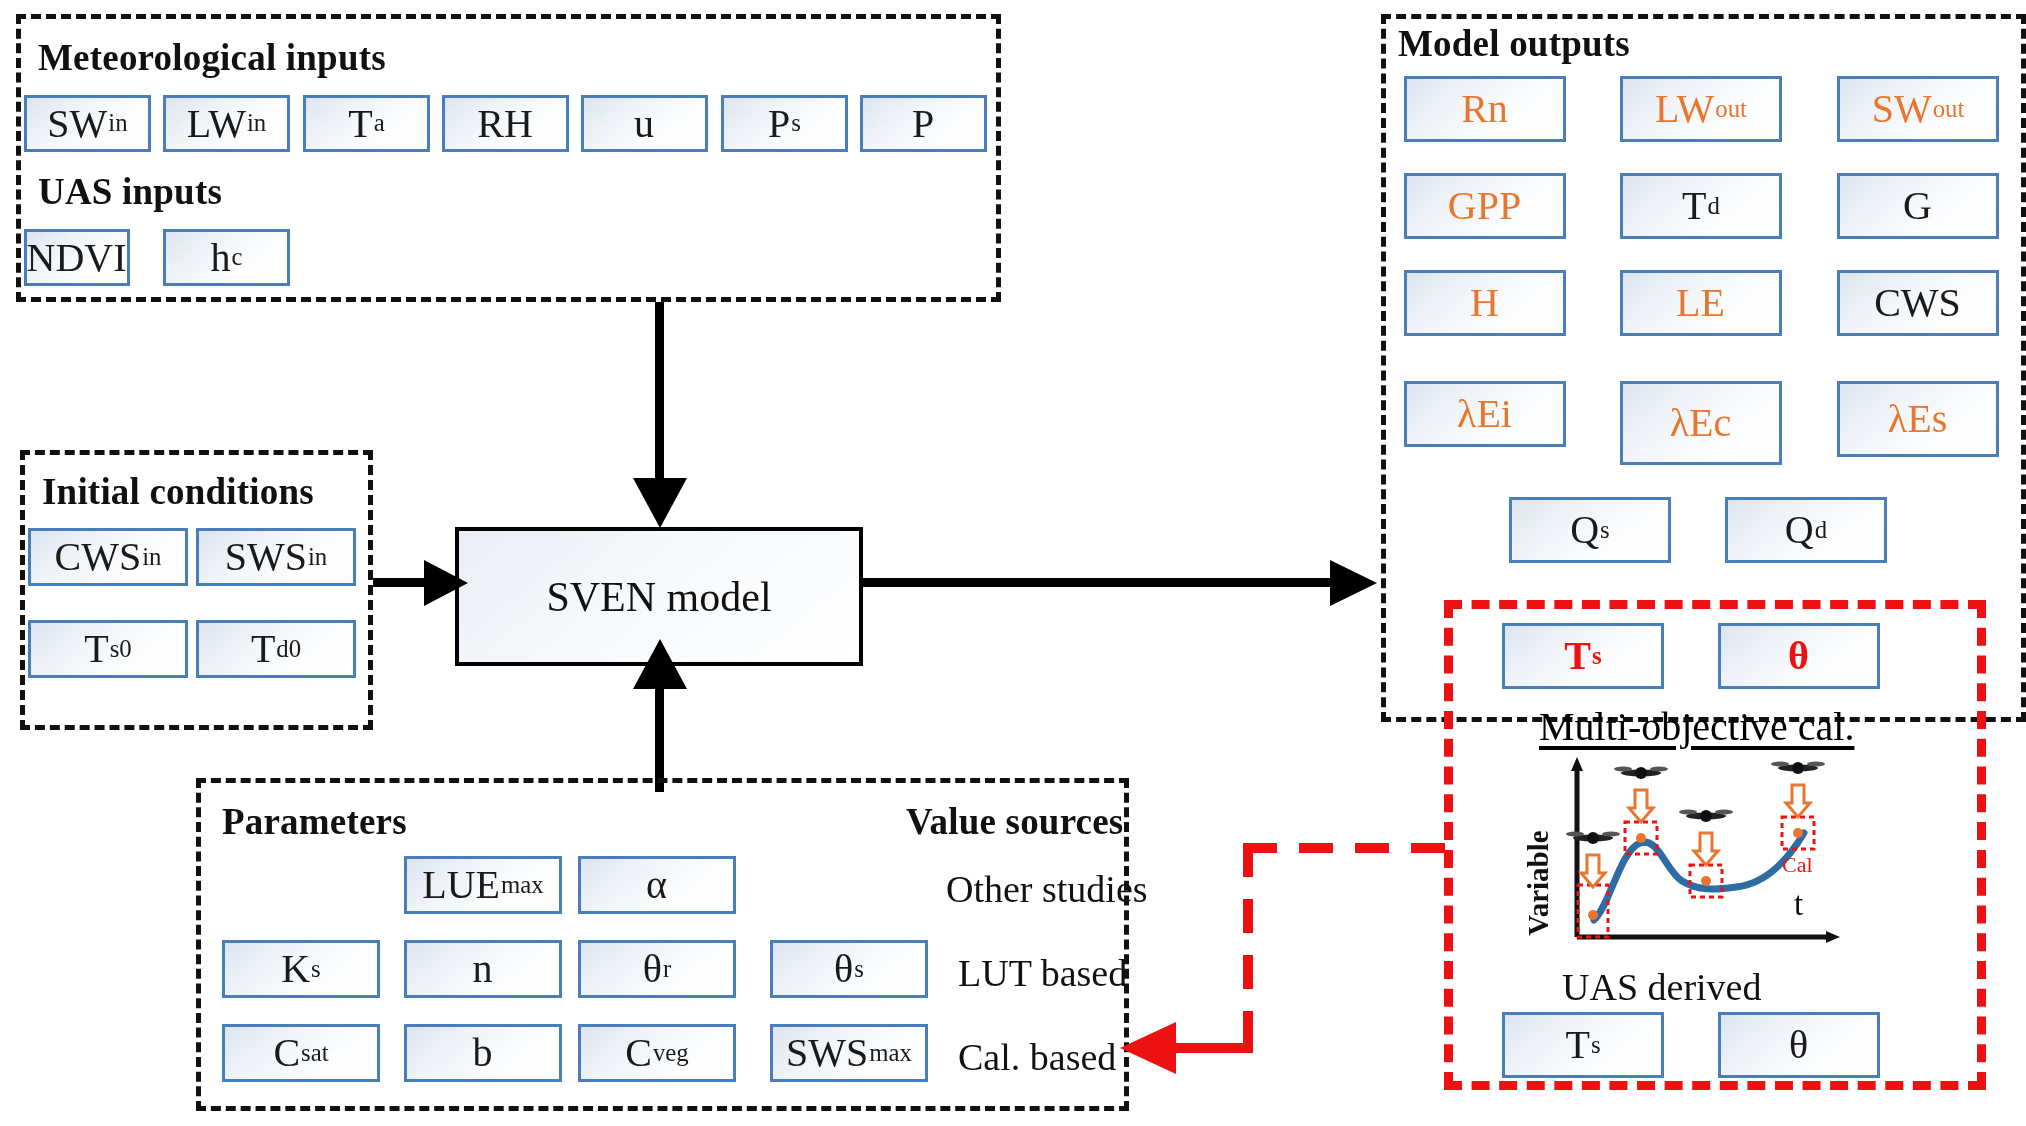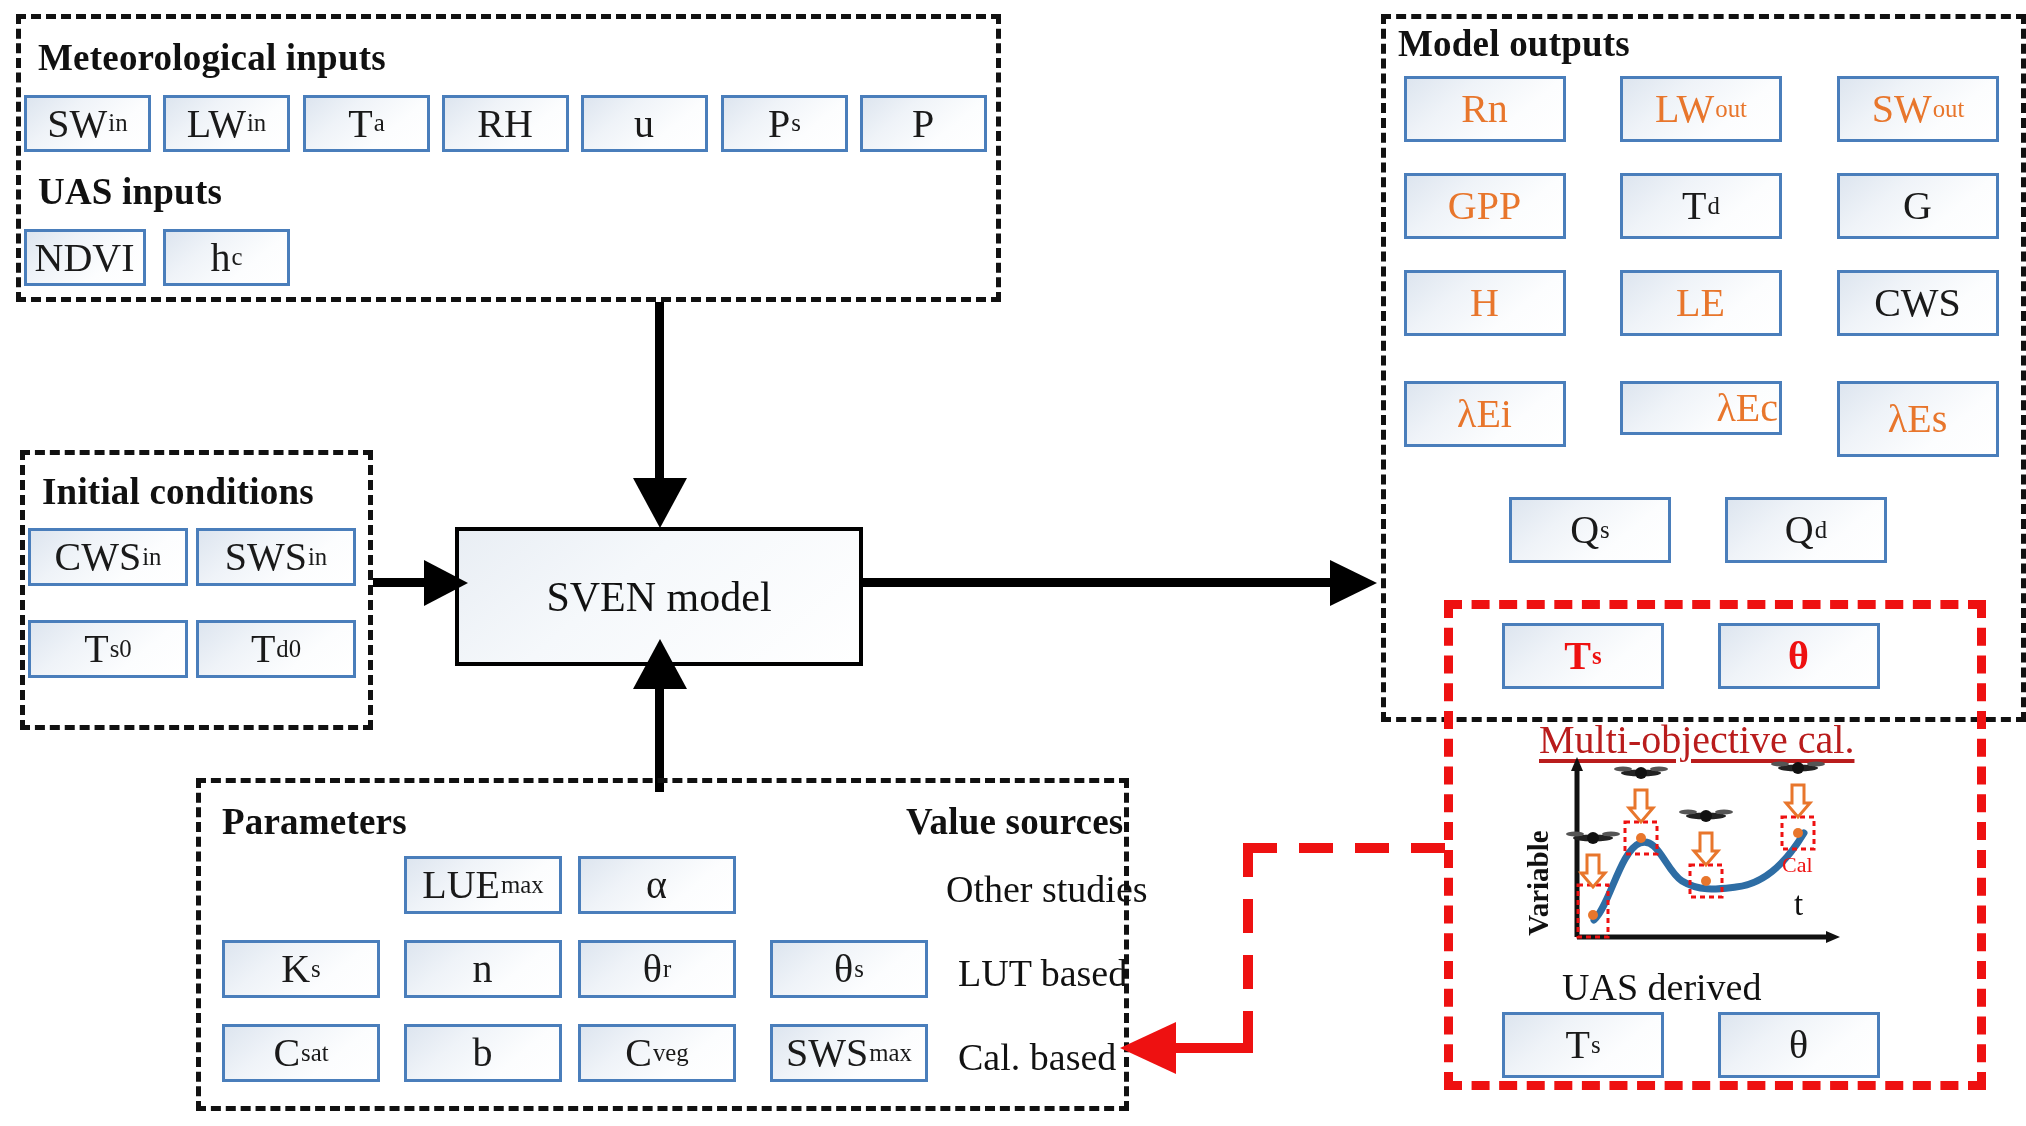--- a/index.html
+++ b/index.html
@@ -19,22 +19,22 @@
     border:3px solid #4a7ebb;
     background:linear-gradient(140deg,#dde5ef 0%,#eff3f8 32%,#fcfdfe 68%,#ffffff 100%);
     display:flex;align-items:center;justify-content:center;
     font-size:40px;color:#1a1a1a;line-height:1;
   }
   .vbox.orange{color:#e8762c;}
   .vbox.redb{color:#ee1111;font-weight:bold;}
   .vbox sub{font-size:.62em;vertical-align:-0.22em;padding-left:1px;}
   .plain{position:absolute;font-size:38px;color:#111;white-space:nowrap;}
   .redlabel{
-    position:absolute;color:#b91c1c;font-size:40px;white-space:nowrap;
-    text-decoration:underline;text-underline-offset:6px;margin-top:13px;
+    position:absolute;color:#000000;font-size:40px;white-space:nowrap;
+    text-decoration:underline;text-underline-offset:6px;
   }
   .modelbox{
     position:absolute;box-sizing:border-box;border:4px solid #000;
     background:linear-gradient(140deg,#e9eef4 0%,#f5f8fb 40%,#ffffff 100%);
     display:flex;align-items:center;justify-content:center;
     font-size:42px;color:#111;
   }
   .ln{position:absolute;background:#000;}
   .redln{position:absolute;background:#ee1111;}
   svg.arrow{position:absolute;overflow:visible;}
@@ -70,21 +70,21 @@
   <span>P</span>
     <sub>s</sub>
 </div>
 <div class="vbox" style="left:860px;top:95px;width:127px;height:57px;">
   <span>P</span>
     <sub></sub>
 </div>
 
 <div class="ptitle" style="left:38px;top:170px;">UAS inputs</div>
 
-<div class="vbox" style="left:24px;top:229px;width:122px;height:57px;">
+<div class="vbox" style="left:24px;top:229px;width:106px;height:57px;">
   <span>NDVI</span>
     <sub></sub>
 </div>
 <div class="vbox" style="left:163px;top:229px;width:127px;height:57px;">
   <span>h</span>
     <sub>c</sub>
 </div>
 
 <div class="panel dash-black" style="left:20px;top:450px;width:353px;height:280px;"></div>
 <div class="ptitle" style="left:42px;top:470px;">Initial conditions</div>
@@ -220,21 +220,21 @@
 </div>
 <div class="vbox" style="left:1837px;top:270px;width:162px;height:66px;">
   <span>CWS</span>
     <sub></sub>
 </div>
 
 <div class="vbox orange" style="left:1404px;top:381px;width:162px;height:66px;">
   <span>λEi</span>
     <sub></sub>
 </div>
-<div class="vbox orange" style="left:1620px;top:381px;width:162px;height:54px;justify-content:flex-end;">
+<div class="vbox orange" style="left:1620px;top:381px;width:162px;height:84px;">
   <span>λEc</span>
     <sub></sub>
 </div>
 <div class="vbox orange" style="left:1837px;top:381px;width:162px;height:76px;">
   <span>λEs</span>
     <sub></sub>
 </div>
 
 <div class="vbox" style="left:1509px;top:497px;width:162px;height:66px;">
   <span>Q</span>

